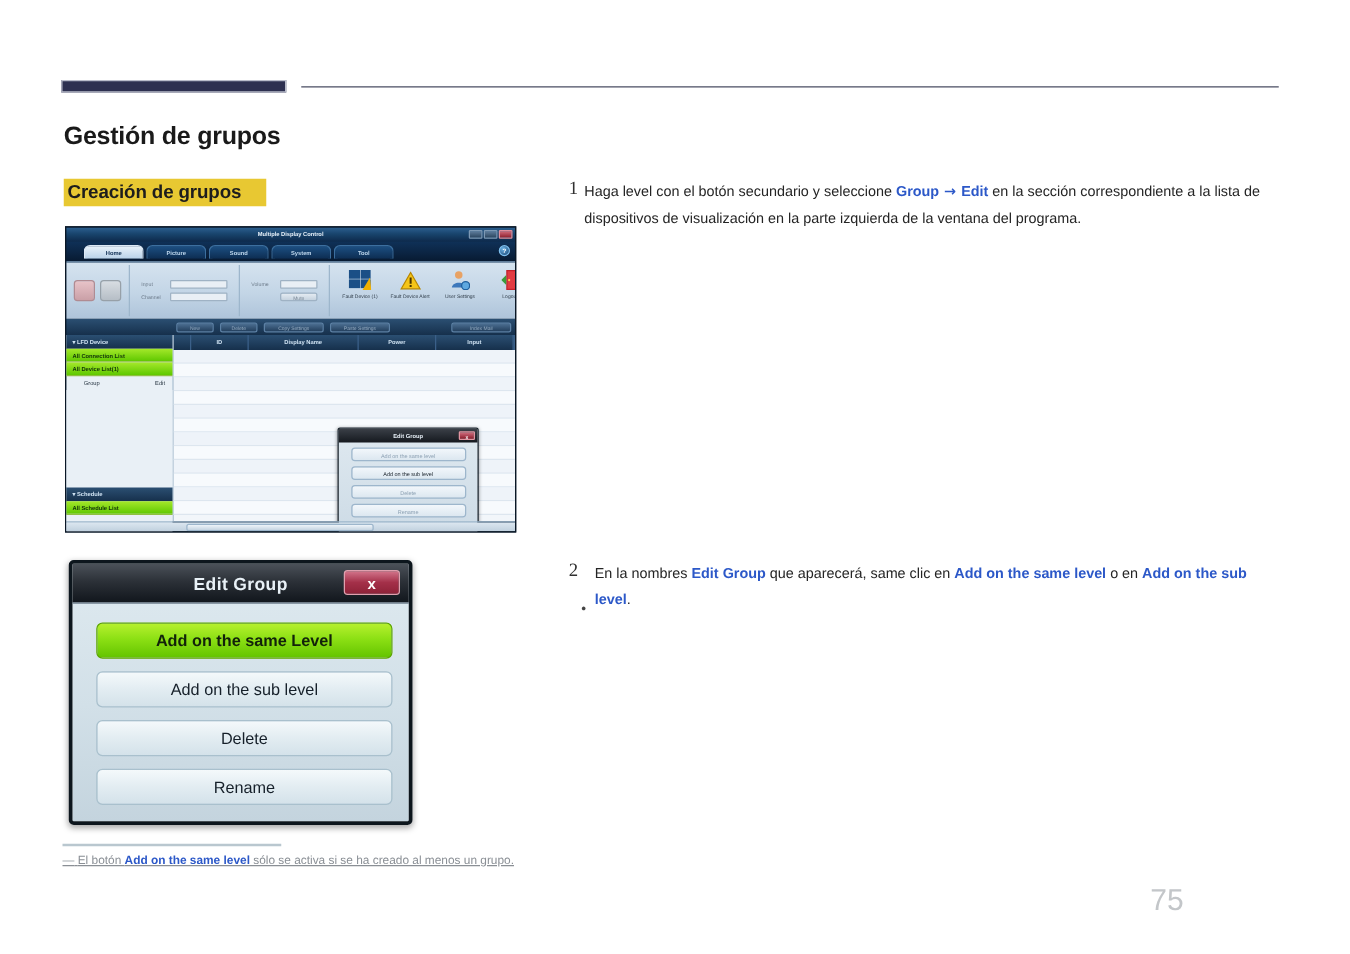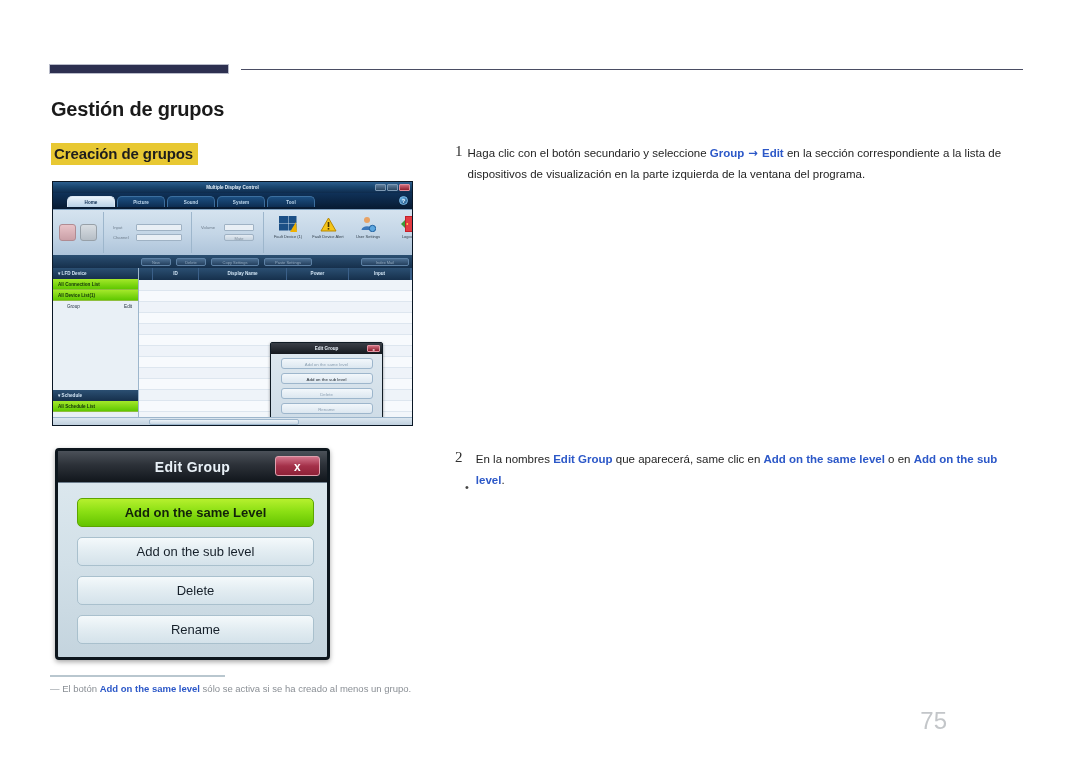--- a/index.html
+++ b/index.html
@@ -25,21 +25,21 @@
 
   
   .h1-title {
     position: absolute; left: 51px; top: 98px;
     font-size: 20px; font-weight: bold; color: #1a1a1a;
     letter-spacing: -0.2px;
   }
   .h2-title {
     position: absolute; left: 51px; top: 143px;
     font-size: 15px; font-weight: bold; color: #1d1d1d;
-    background: #e8c832; padding: 2px 5px 3px 3px;
+    background: #e8c832; padding: 2px 20px 3px 3px;
     letter-spacing: -0.1px;
   }
 
   
   .mdc {
     position: absolute; left: 52px; top: 181px;
     width: 361px; height: 245px;
     background: #0d1f33;
     border: 1px solid #0a1725;
     font-size: 4.6px;
@@ -235,21 +235,21 @@
     font-weight: bold; color: #12220a;
   }
 
   
   .fn-rule {
     position: absolute; left: 50px; top: 675px;
     width: 175px; height: 2px; background: #b9c7cf;
   }
   .fn-text {
     position: absolute; left: 50px; top: 683px;
-    font-size: 9.5px; color: #8a8f95;
+    font-size: 9.5px; color: #8a8f95; text-decoration: underline;
   }
   .fn-text .dash { color:#9aa0a6; }
   .fn-text b { color: #2c58c8; }
 
   
   .rt-intro {
     position: absolute; left: 477px; top: 100px;
     width: 548px; font-size: 11.5px; color: #2a2a2a; line-height: 15px;
   }
   .rt-note {
@@ -469,21 +469,21 @@
   <div class="fn-rule"></div>
   <div class="fn-text">
     <span class="dash">―</span>
     <span>El botón </span><b>Add on the same level</b><span> sólo se activa si se ha creado al menos un grupo.</span>
   </div>
 
 
   <div class="step step1">
     <div class="step-num">1</div>
     <div class="step-txt">
-      <span>Haga clic con el botón secundario y seleccione </span><b>Group</b><b class="arrow"> → </b><b>Edit</b><span> en la sección correspondiente a la lista de dispositivos de visualización en la parte izquierda de la ventana del programa.</span>
+      <span>Haga level con el botón secundario y seleccione </span><b>Group</b><b class="arrow"> → </b><b>Edit</b><span> en la sección correspondiente a la lista de dispositivos de visualización en la parte izquierda de la ventana del programa.</span>
     </div>
   </div>
 
   <div class="step step2">
     <div class="step-num">2</div>
     <div class="step-txt">
       <span>En la nombres </span><b>Edit Group</b><span> que aparecerá, same clic en </span><b>Add on the same level</b><span> o en </span><b>Add on the sub level</b><span>.</span>
     </div>
   </div>
 

